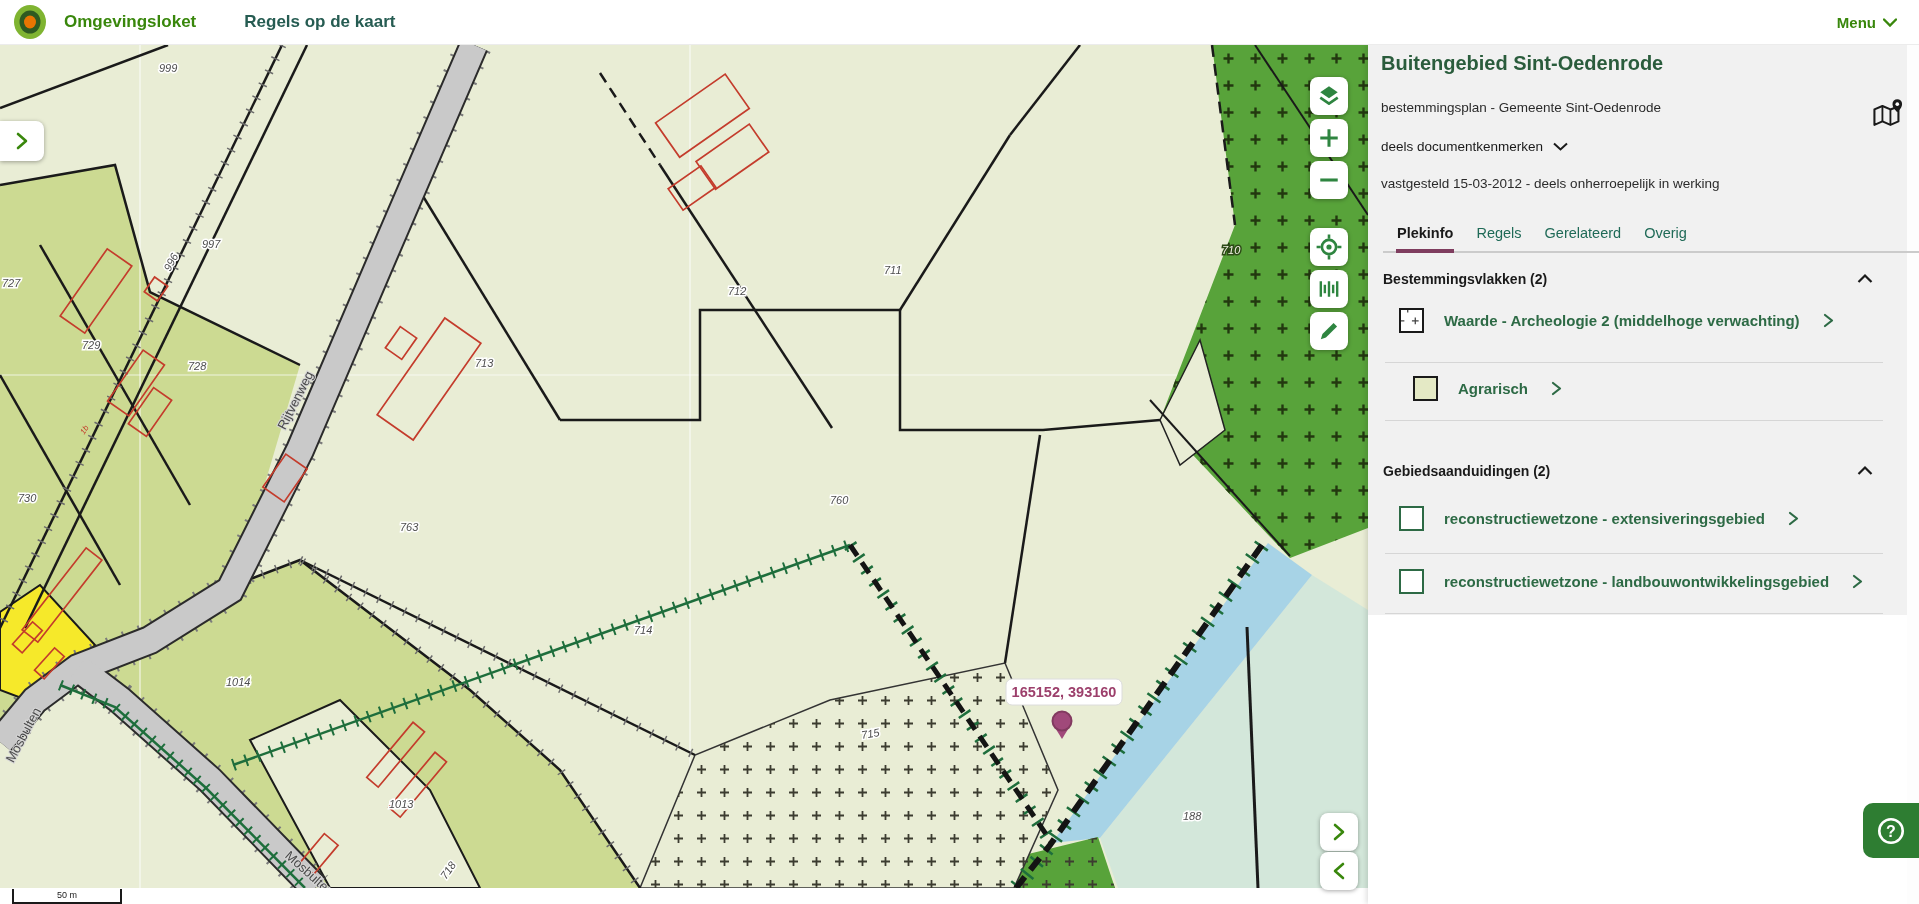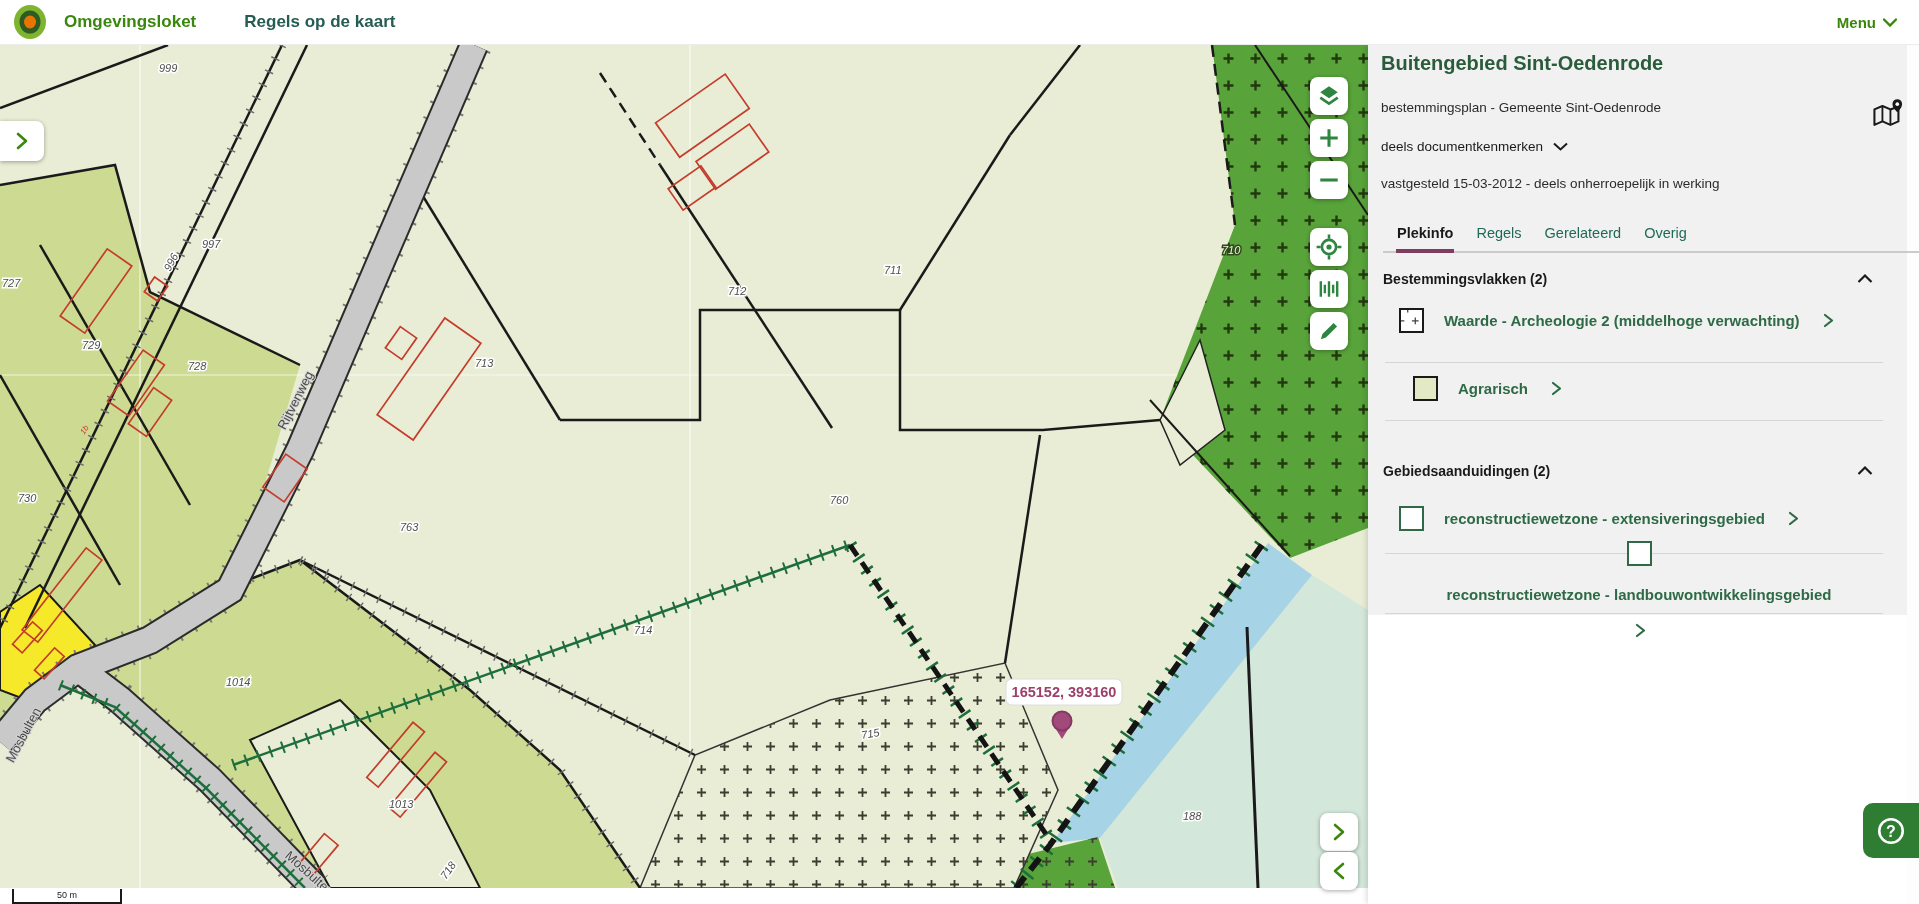--- a/index.html
+++ b/index.html
@@ -348,21 +348,21 @@
 
     <div class="row" style="top:461px;">
       <span class="swatch greenline"></span>
       <span class="lbl">reconstructiewetzone - extensiveringsgebied</span>
       <svg class="chev-right" width="13" height="15" viewBox="0 0 13 15">
         <polyline points="3,2 10,7.5 3,13" fill="none" stroke="#2d6a45" stroke-width="2.2" stroke-linecap="round" stroke-linejoin="round"></polyline>
       </svg>
     </div>
     <div class="divider" style="top:508px;"></div>
 
-    <div class="row" style="top:496px;flex-direction:column;">
+    <div class="row" style="top:524px;">
       <span class="swatch greenline"></span>
       <span class="lbl">reconstructiewetzone - landbouwontwikkelingsgebied</span>
       <svg class="chev-right" width="13" height="15" viewBox="0 0 13 15">
         <polyline points="3,2 10,7.5 3,13" fill="none" stroke="#2d6a45" stroke-width="2.2" stroke-linecap="round" stroke-linejoin="round"></polyline>
       </svg>
     </div>
     <div class="divider" style="top:568px;"></div>
   </div>
 
   <button class="help-btn">

